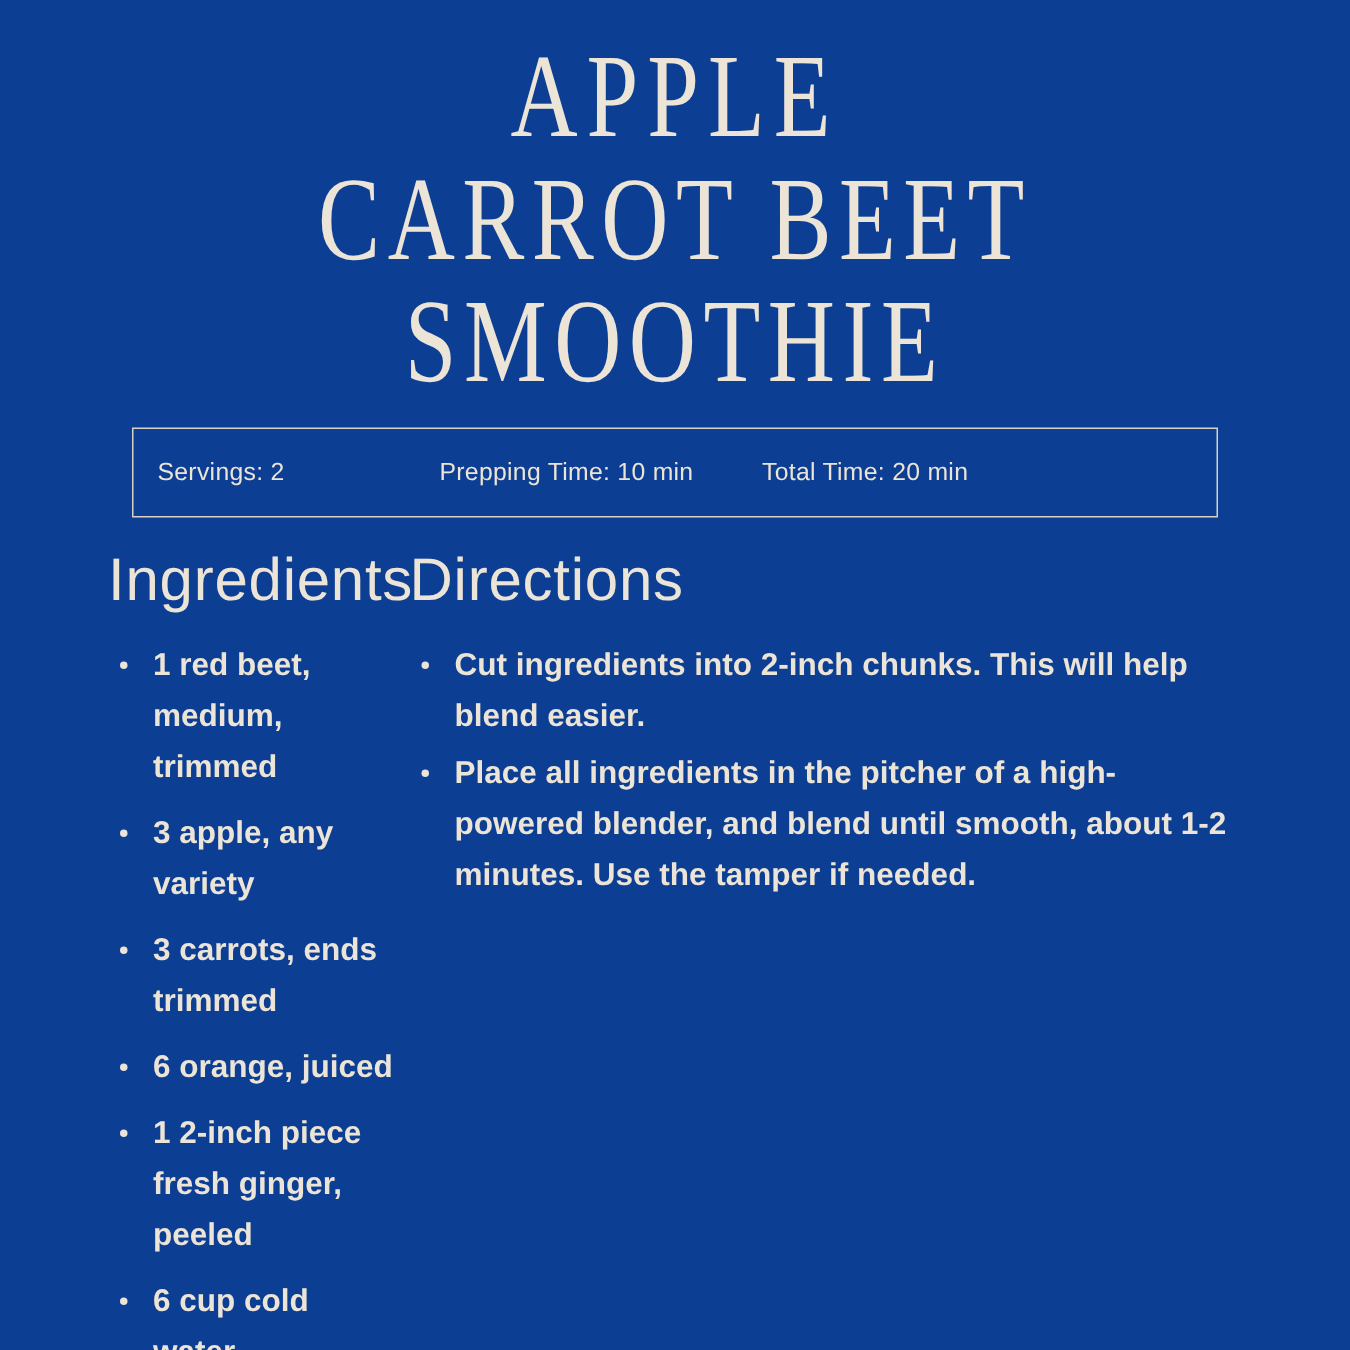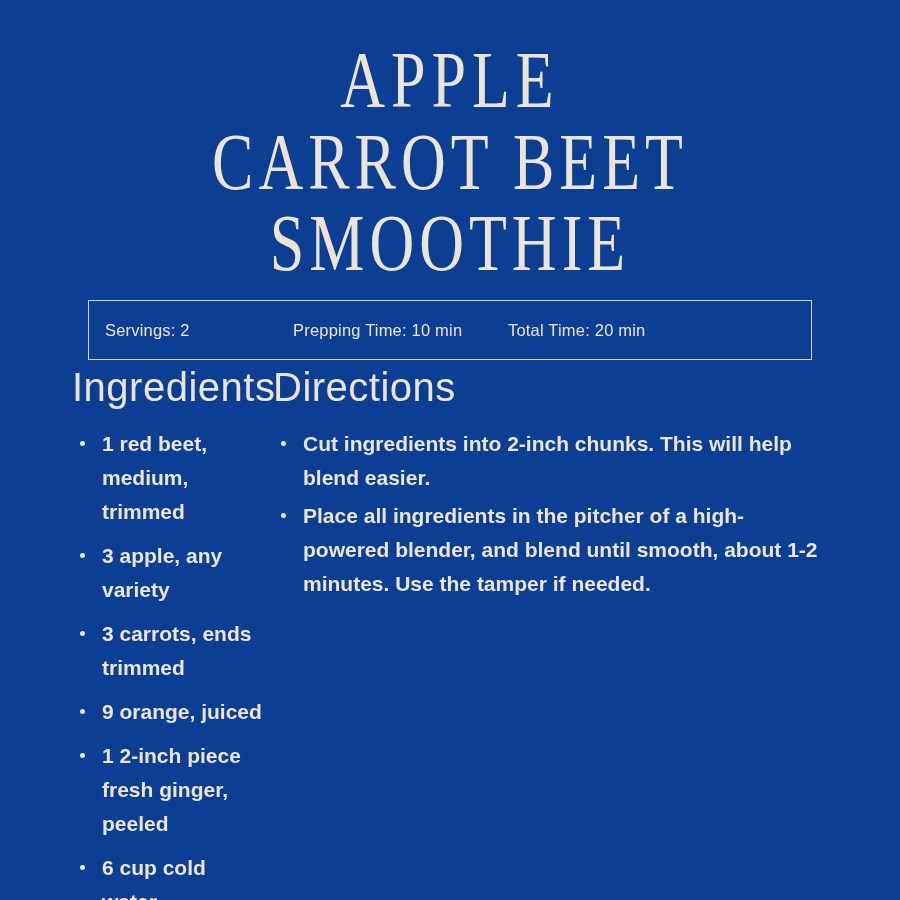--- a/index.html
+++ b/index.html
@@ -16,21 +16,21 @@
   }
   .card {
     position: relative;
     width: 900px;
     height: 900px;
     box-sizing: border-box;
   }
 
   
   .title-block {
-    padding-top: 43px;
+    padding-top: 28px;
     text-align: center;
     line-height: 0.96;
   }
   .title-line {
     font-family: "Liberation Serif", serif;
     font-weight: 400;
     color: #ece4d6;
     letter-spacing: 6px;
     text-transform: uppercase;
     white-space: nowrap;
@@ -48,21 +48,21 @@
   }
   .title-line-3 {
     font-size: 62px;
     letter-spacing: 5px;
   }
 
   
   .meta-bar {
     position: absolute;
     left: 88px;
-    top: 300px;
+    top: 285px;
     width: 724px;
     height: 60px;
     border: 1.5px solid #d9d2c4;
     display: flex;
     align-items: center;
     box-sizing: border-box;
     padding: 0 8px;
   }
   .meta-item {
     flex: 1 1 auto;
@@ -148,21 +148,21 @@
   </div>
 
   <div class="columns">
 
     <div class="col-ingredients">
       <h2 class="section-head">Ingredients</h2>
       <ul class="list">
         <li>1 red beet, medium, trimmed</li>
         <li>3 apple, any variety</li>
         <li>3 carrots, ends trimmed</li>
-        <li>9 orange, juiced</li>
+        <li>6 orange, juiced</li>
         <li>1 2-inch piece fresh ginger, peeled</li>
         <li>6 cup cold water</li>
       </ul>
     </div>
 
     <div class="col-directions">
       <h2 class="section-head">Directions</h2>
       <ul class="list">
         <li>Cut ingredients into 2-inch chunks. This will help blend easier.</li>
         <li>Place all ingredients in the pitcher of a high-powered blender, and blend until smooth, about 1-2 minutes. Use the tamper if needed.</li>

